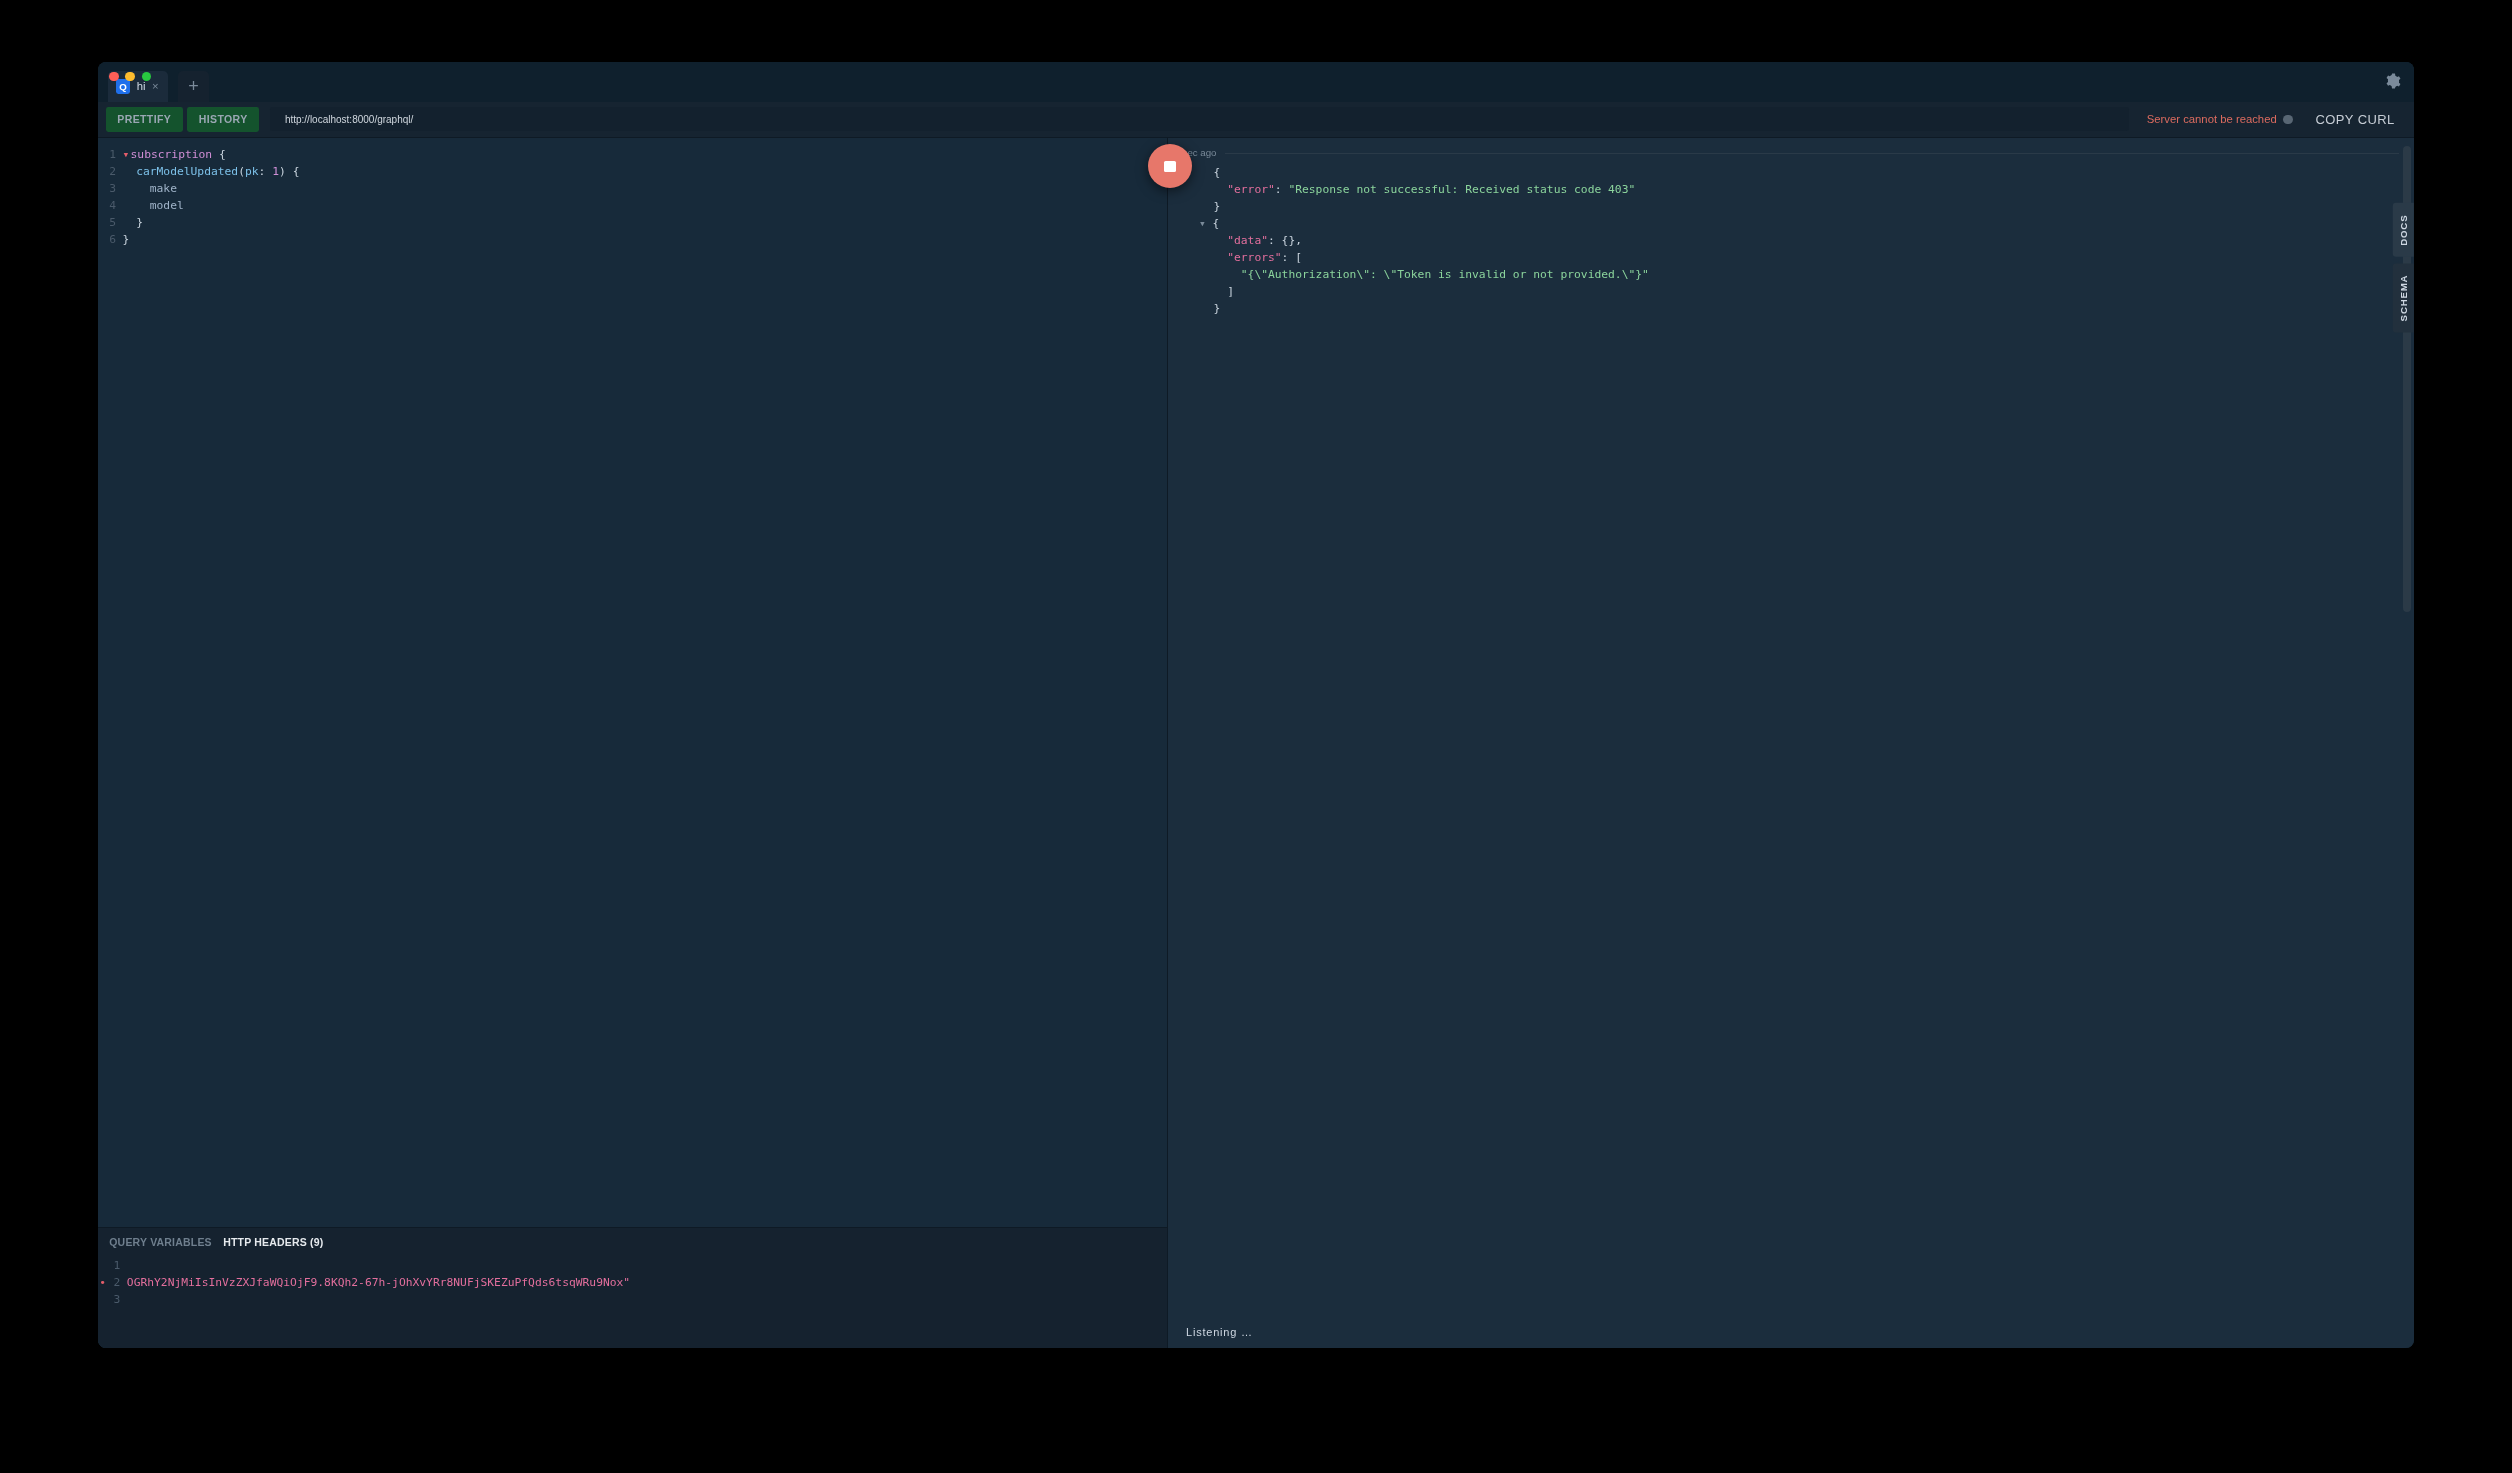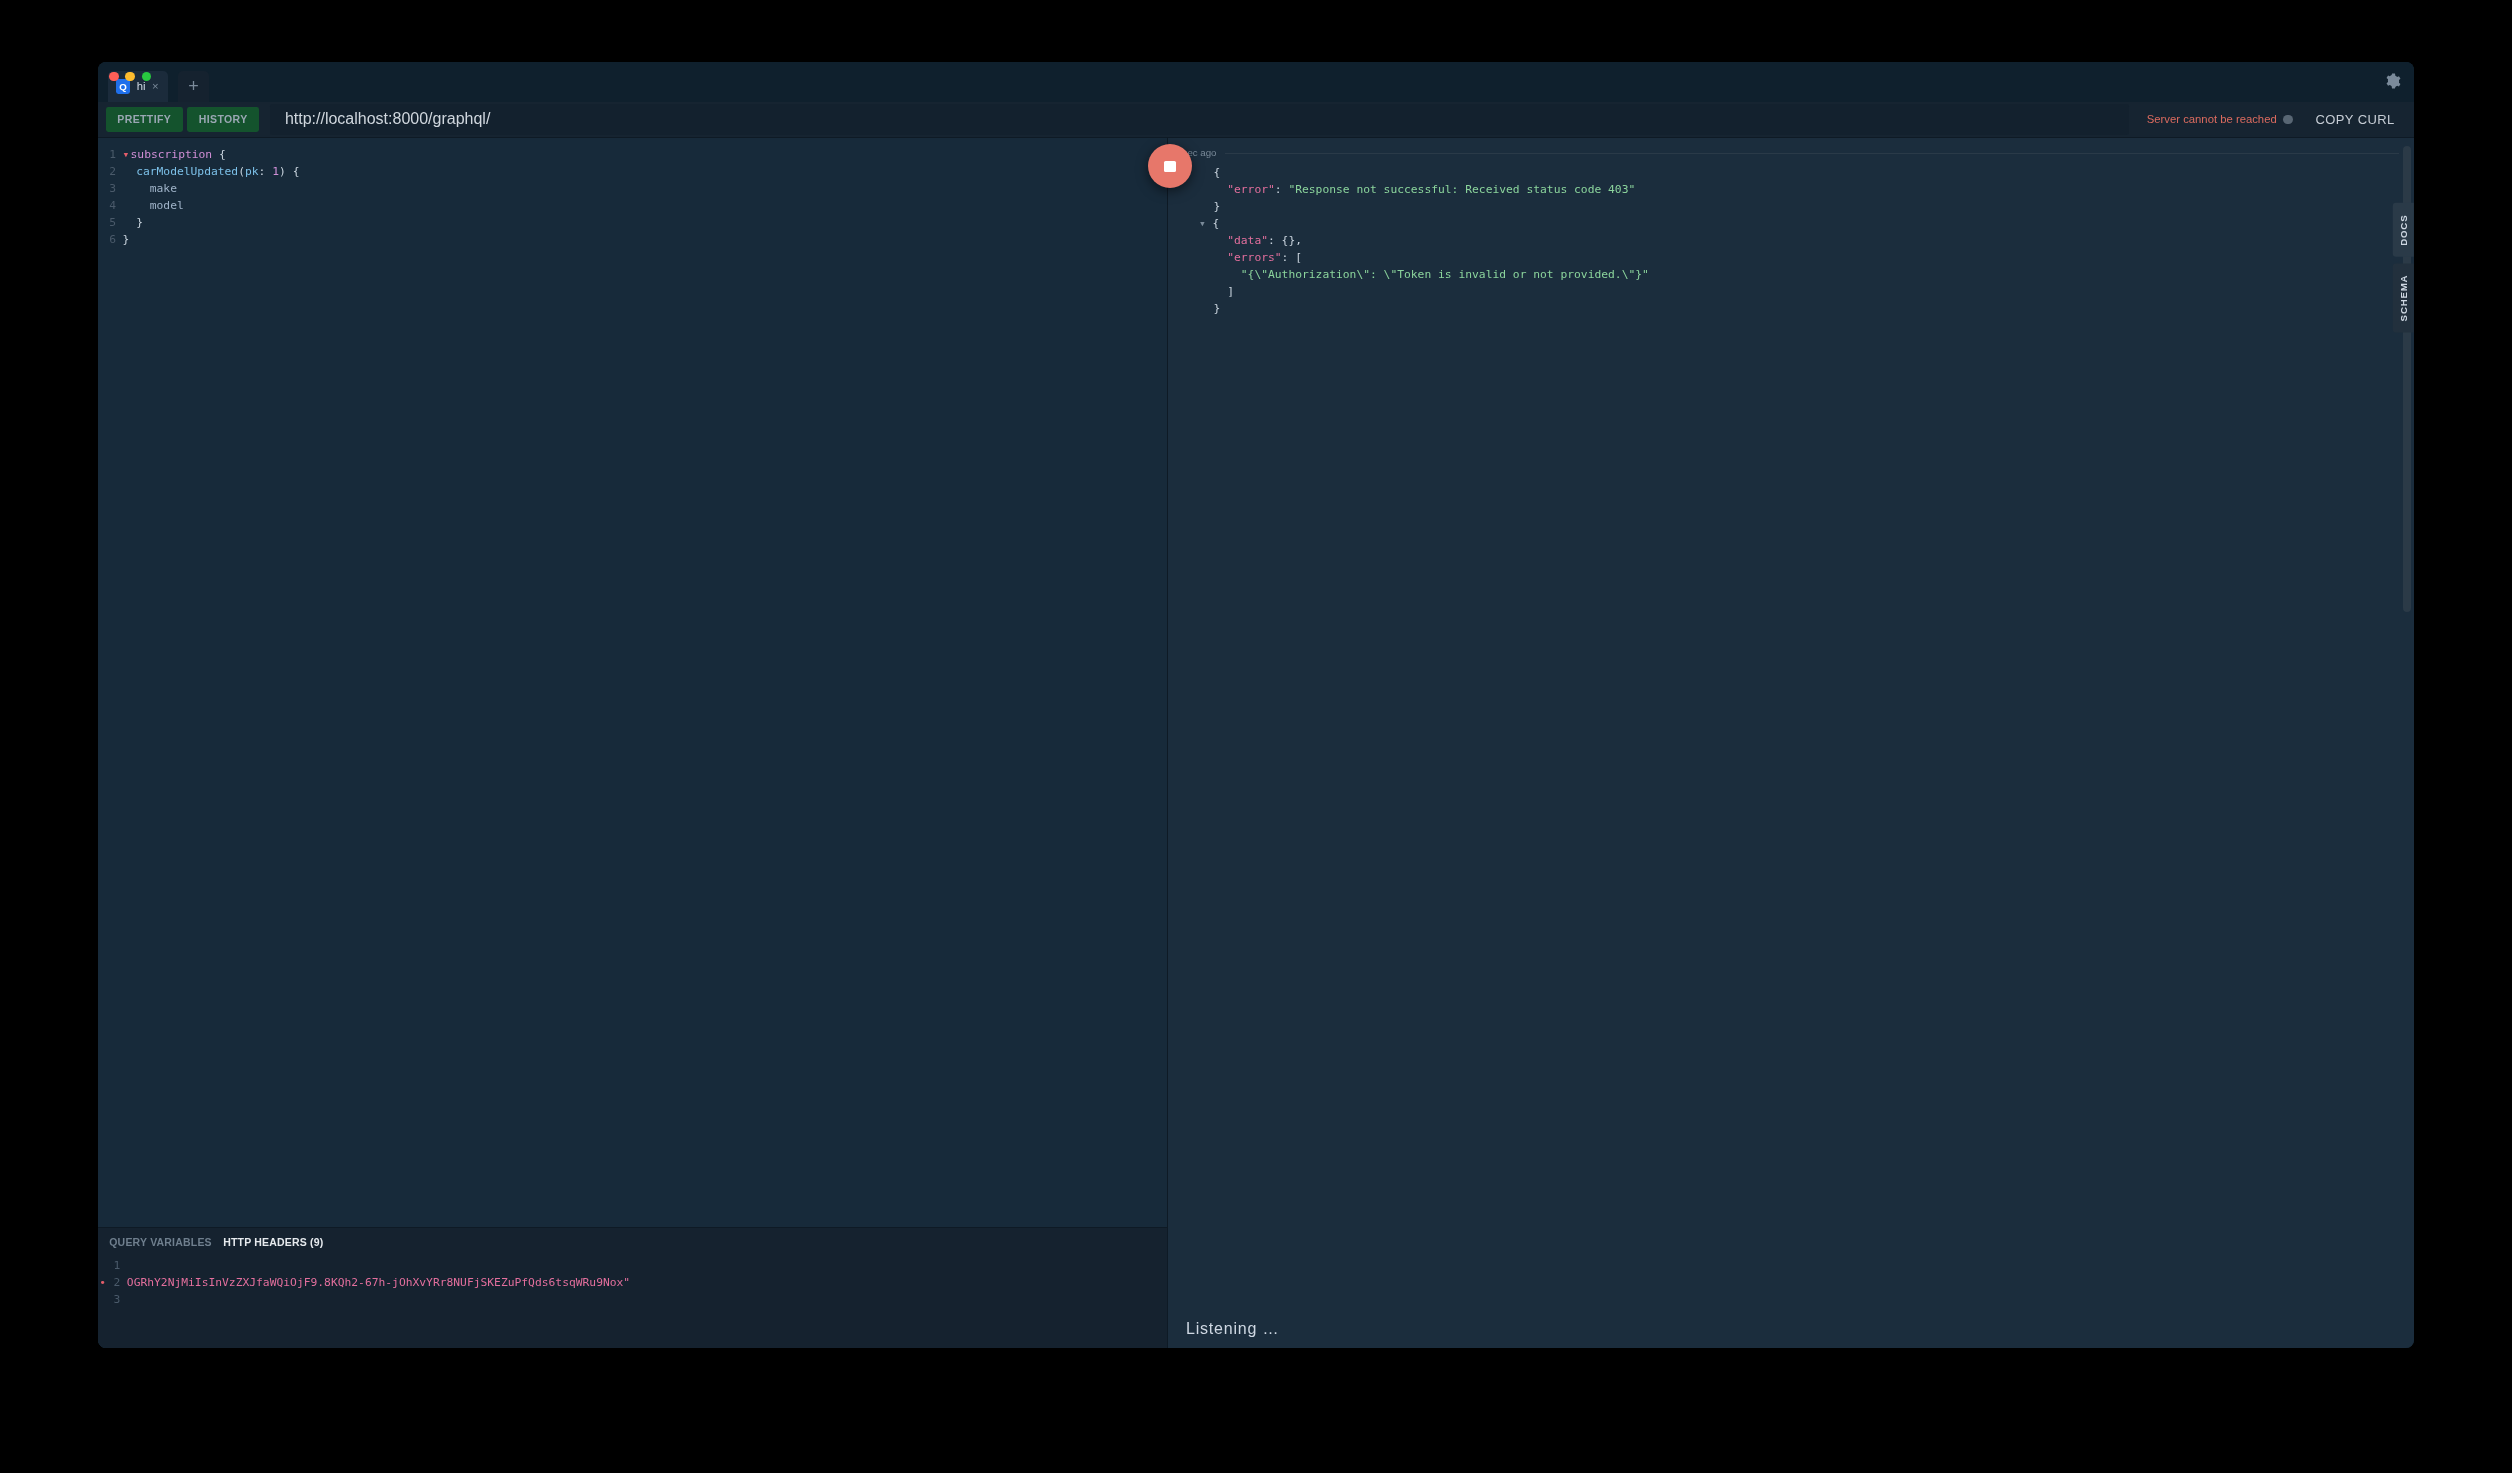--- a/index.html
+++ b/index.html
@@ -81,21 +81,21 @@
     color: #9aa7b3;
     font-size: 10.5px; font-weight: 600; letter-spacing: 0.4px;
     background: #14532d;
     border-radius: 2.4px; margin-right: 4.9px;
   }
   .url-box {
     flex: 1; margin: 0 6.5px;
     background: #13212e;
     border-radius: 2.4px;
     padding: 6.5px 14.6px;
-    color: #d0d7de; font-size: 16px;
+    color: #d0d7de; font-size: 10px;
   }
   .server-status {
     color: #dc6b5f; font-size: 11.3px;
     display: flex; align-items: center; gap: 6.5px;
     padding: 0 11.3px;
   }
   .server-status .dot {
     width: 9.7px; height: 9.7px; border-radius: 50%; background: #586673;
   }
   .copy-curl {
@@ -174,21 +174,21 @@
   }
   .ts-sep .line { flex: 1; height: 0.8px; background: #2a3a48; }
   .json-block { padding-left: 31px; }
   .json-block .row { white-space: pre; }
   .k { color: #e36f9d; }
   .s { color: #8bd49c; }
   .p { color: #c9d4de; }
   .caret { color: #7a8a99; }
   .listening {
     position: absolute; bottom: 9.7px; left: 18px;
-    color: #cfd8e3; font-size: 16px; letter-spacing: 0.8px;
+    color: #cfd8e3; font-size: 11px; letter-spacing: 0.8px;
     font-family: -apple-system, Arial, sans-serif;
   }
   
   .run-btn {
     position: absolute;
     top: 6.5px; left: calc(46.2% - 20px);
     width: 44px; height: 44px; border-radius: 50%;
     background: #e7776a;
     box-shadow: 0 3.2px 11.3px rgba(0,0,0,0.5);
     display: flex; align-items: center; justify-content: center;

